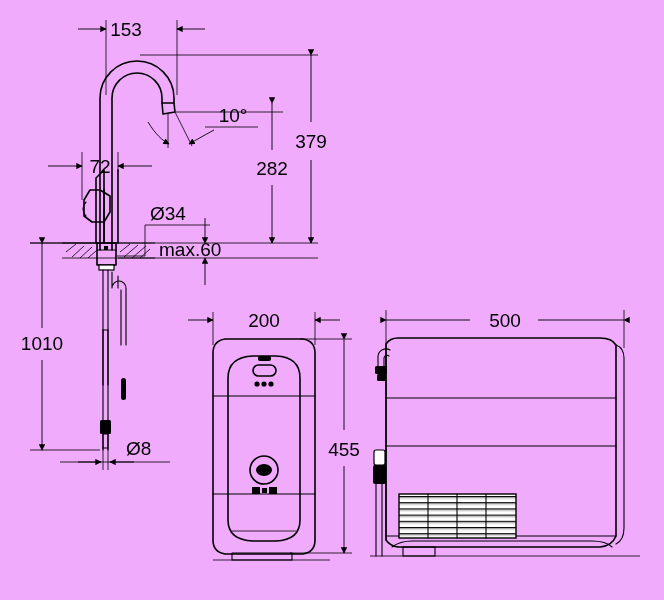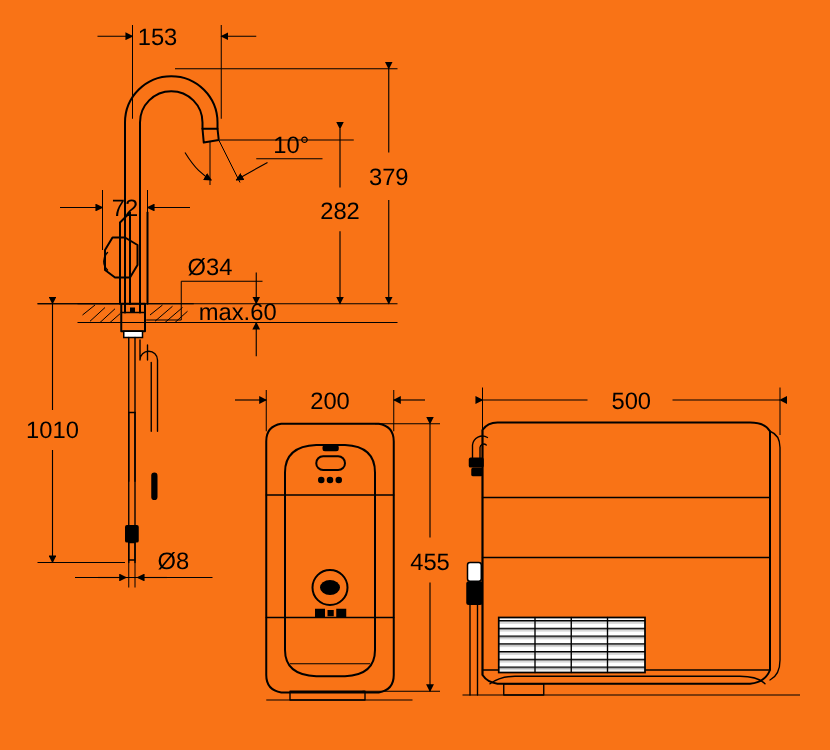--- a/index.html
+++ b/index.html
@@ -11,21 +11,21 @@
   body {
     width: 664px;
     height: 600px;
     overflow: hidden;
     font-family: "Liberation Sans", sans-serif;
   }
   #drawing-root {
     position: relative;
     width: 664px;
     height: 600px;
-    background: #f97316;
+    background: #f0abfc;
   }
   svg#tech-drawing {
     display: block;
     width: 664px;
     height: 600px;
   }
   .dim-text {
     font-family: "Liberation Sans", sans-serif;
     font-size: 19px;
     fill: #000000;

